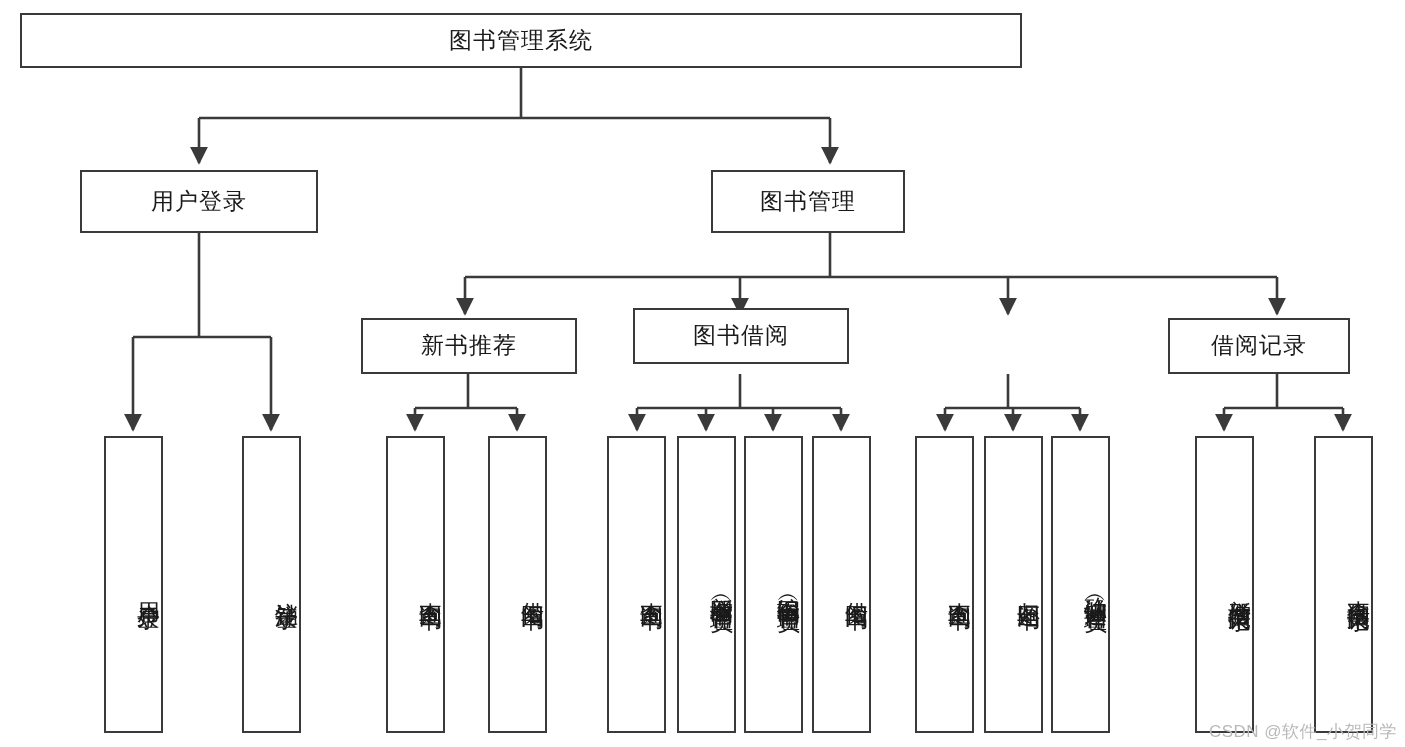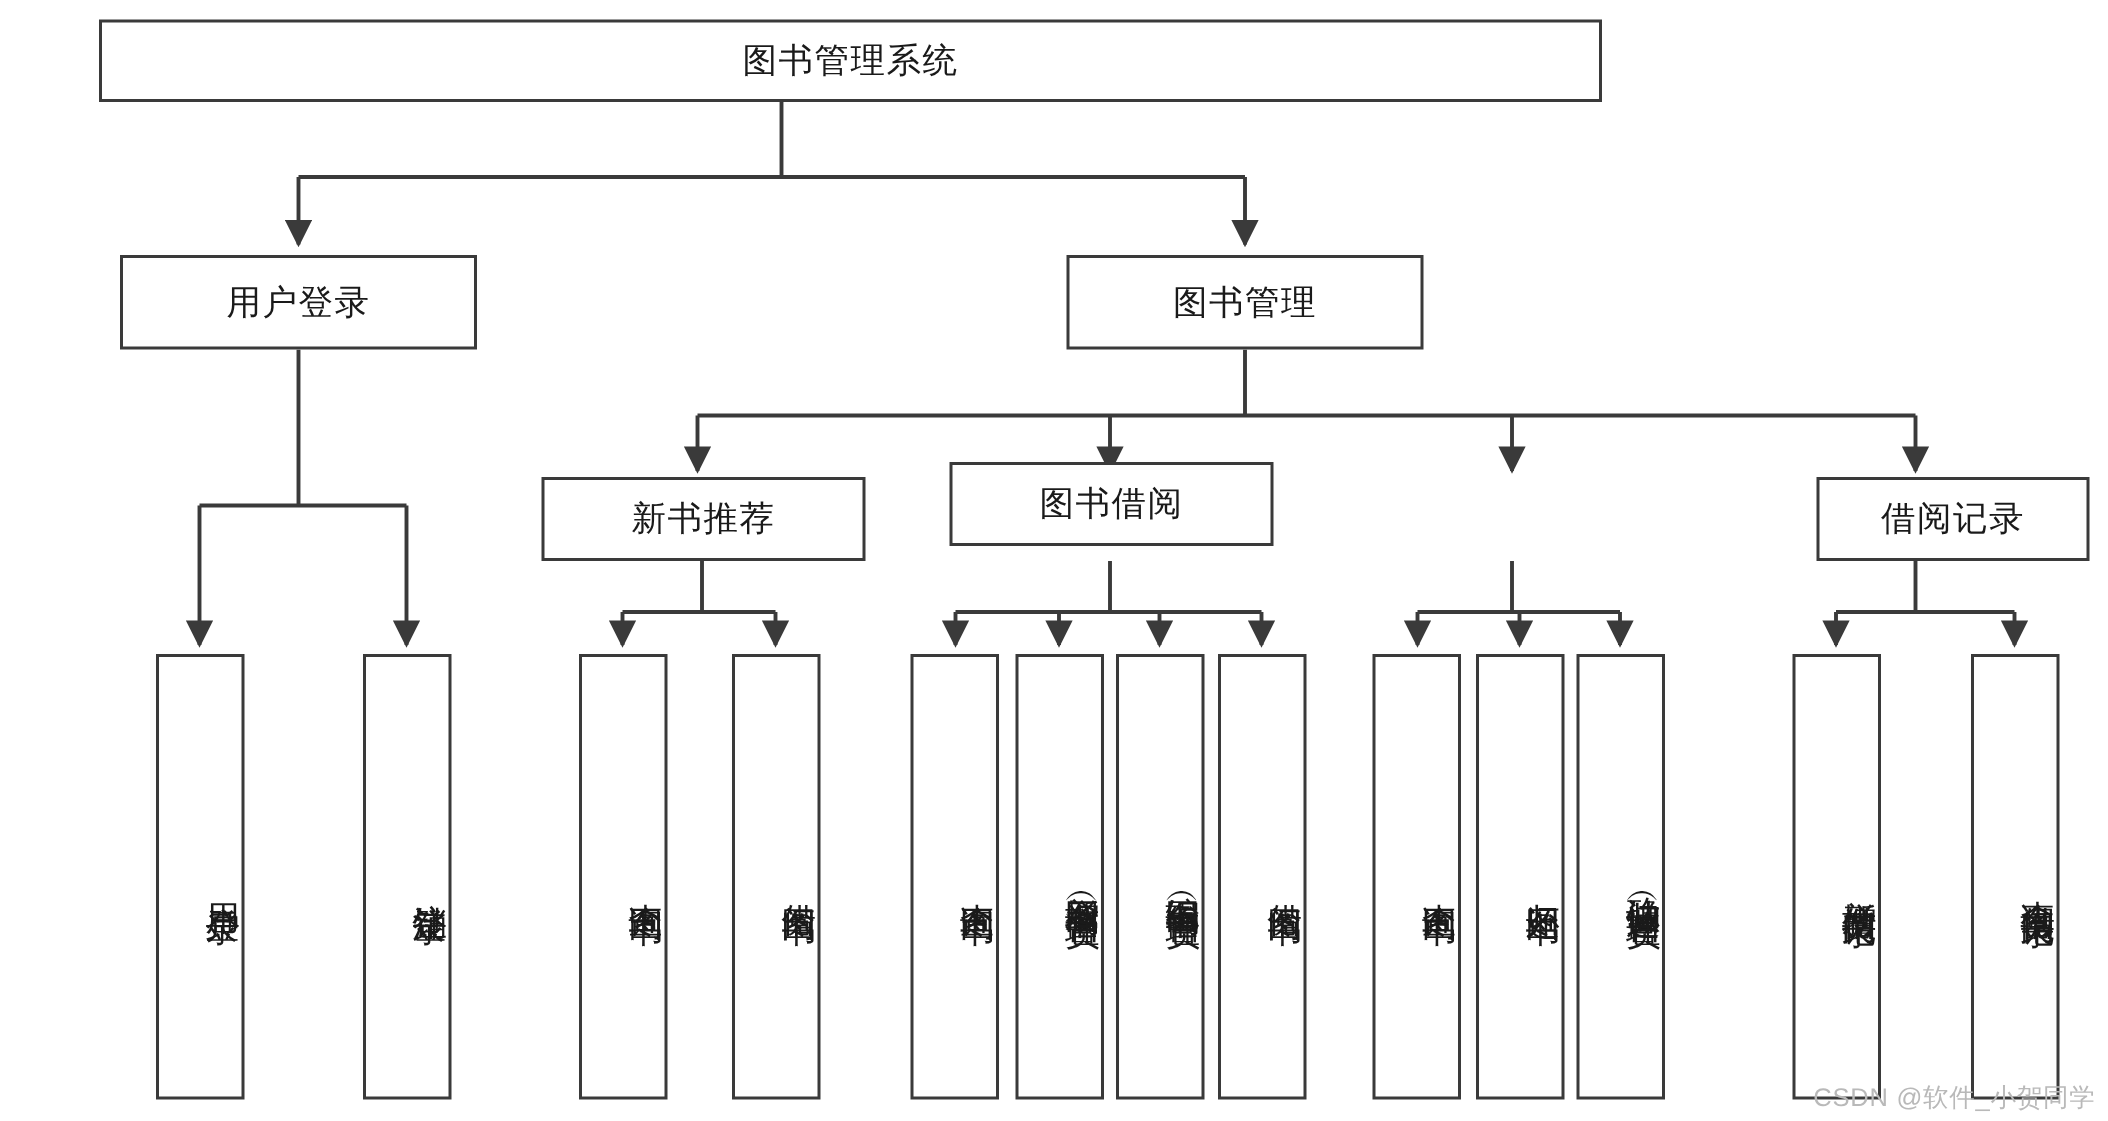--- a/index.html
+++ b/index.html
@@ -118,42 +118,42 @@
       <path d="M 1013 408 L 1013 430" marker-end="url(#arrow)"></path>
       <path d="M 1080 408 L 1080 430" marker-end="url(#arrow)"></path>
 
       <path d="M 1277 374 L 1277 408"></path>
       <path d="M 1224 408 L 1343 408"></path>
       <path d="M 1224 408 L 1224 430" marker-end="url(#arrow)"></path>
       <path d="M 1343 408 L 1343 430" marker-end="url(#arrow)"></path>
     </g>
   </svg>
 
-  <div class="node horizontal" style="left:20px; top:13px; width:1002px; height:55px;margin-left:46px;">
+  <div class="node horizontal" style="left:20px; top:13px; width:1002px; height:55px;">
     <span>图书管理系统</span>
   </div>
 
   <div class="node horizontal" style="left:80px; top:170px; width:238px; height:63px;">
     <span>用户登录</span>
   </div>
 
-  <div class="node horizontal" style="left:711px; top:170px; width:238px; height:63px;">
+  <div class="node horizontal" style="left:711px; top:170px; width:194px; height:63px;">
     <span>图书管理</span>
   </div>
 
   <div class="node horizontal" style="left:361px; top:318px; width:216px; height:56px;">
     <span>新书推荐</span>
   </div>
 
   <div class="node horizontal" style="left:633px; top:308px; width:216px; height:56px;">
     <span>图书借阅</span>
   </div>
 
 
-  <div class="node horizontal" style="left:1211px; top:318px; width:182px; height:56px;">
+  <div class="node horizontal" style="left:1168px; top:318px; width:182px; height:56px;">
     <span>借阅记录</span>
   </div>
 
   <div class="node vertical" style="left:104px; top:436px; width:59px; height:297px;">
     <span class="vtext">用户登录</span>
   </div>
 
   <div class="node vertical" style="left:242px; top:436px; width:59px; height:297px;">
     <span class="vtext">注销登录</span>
   </div>

